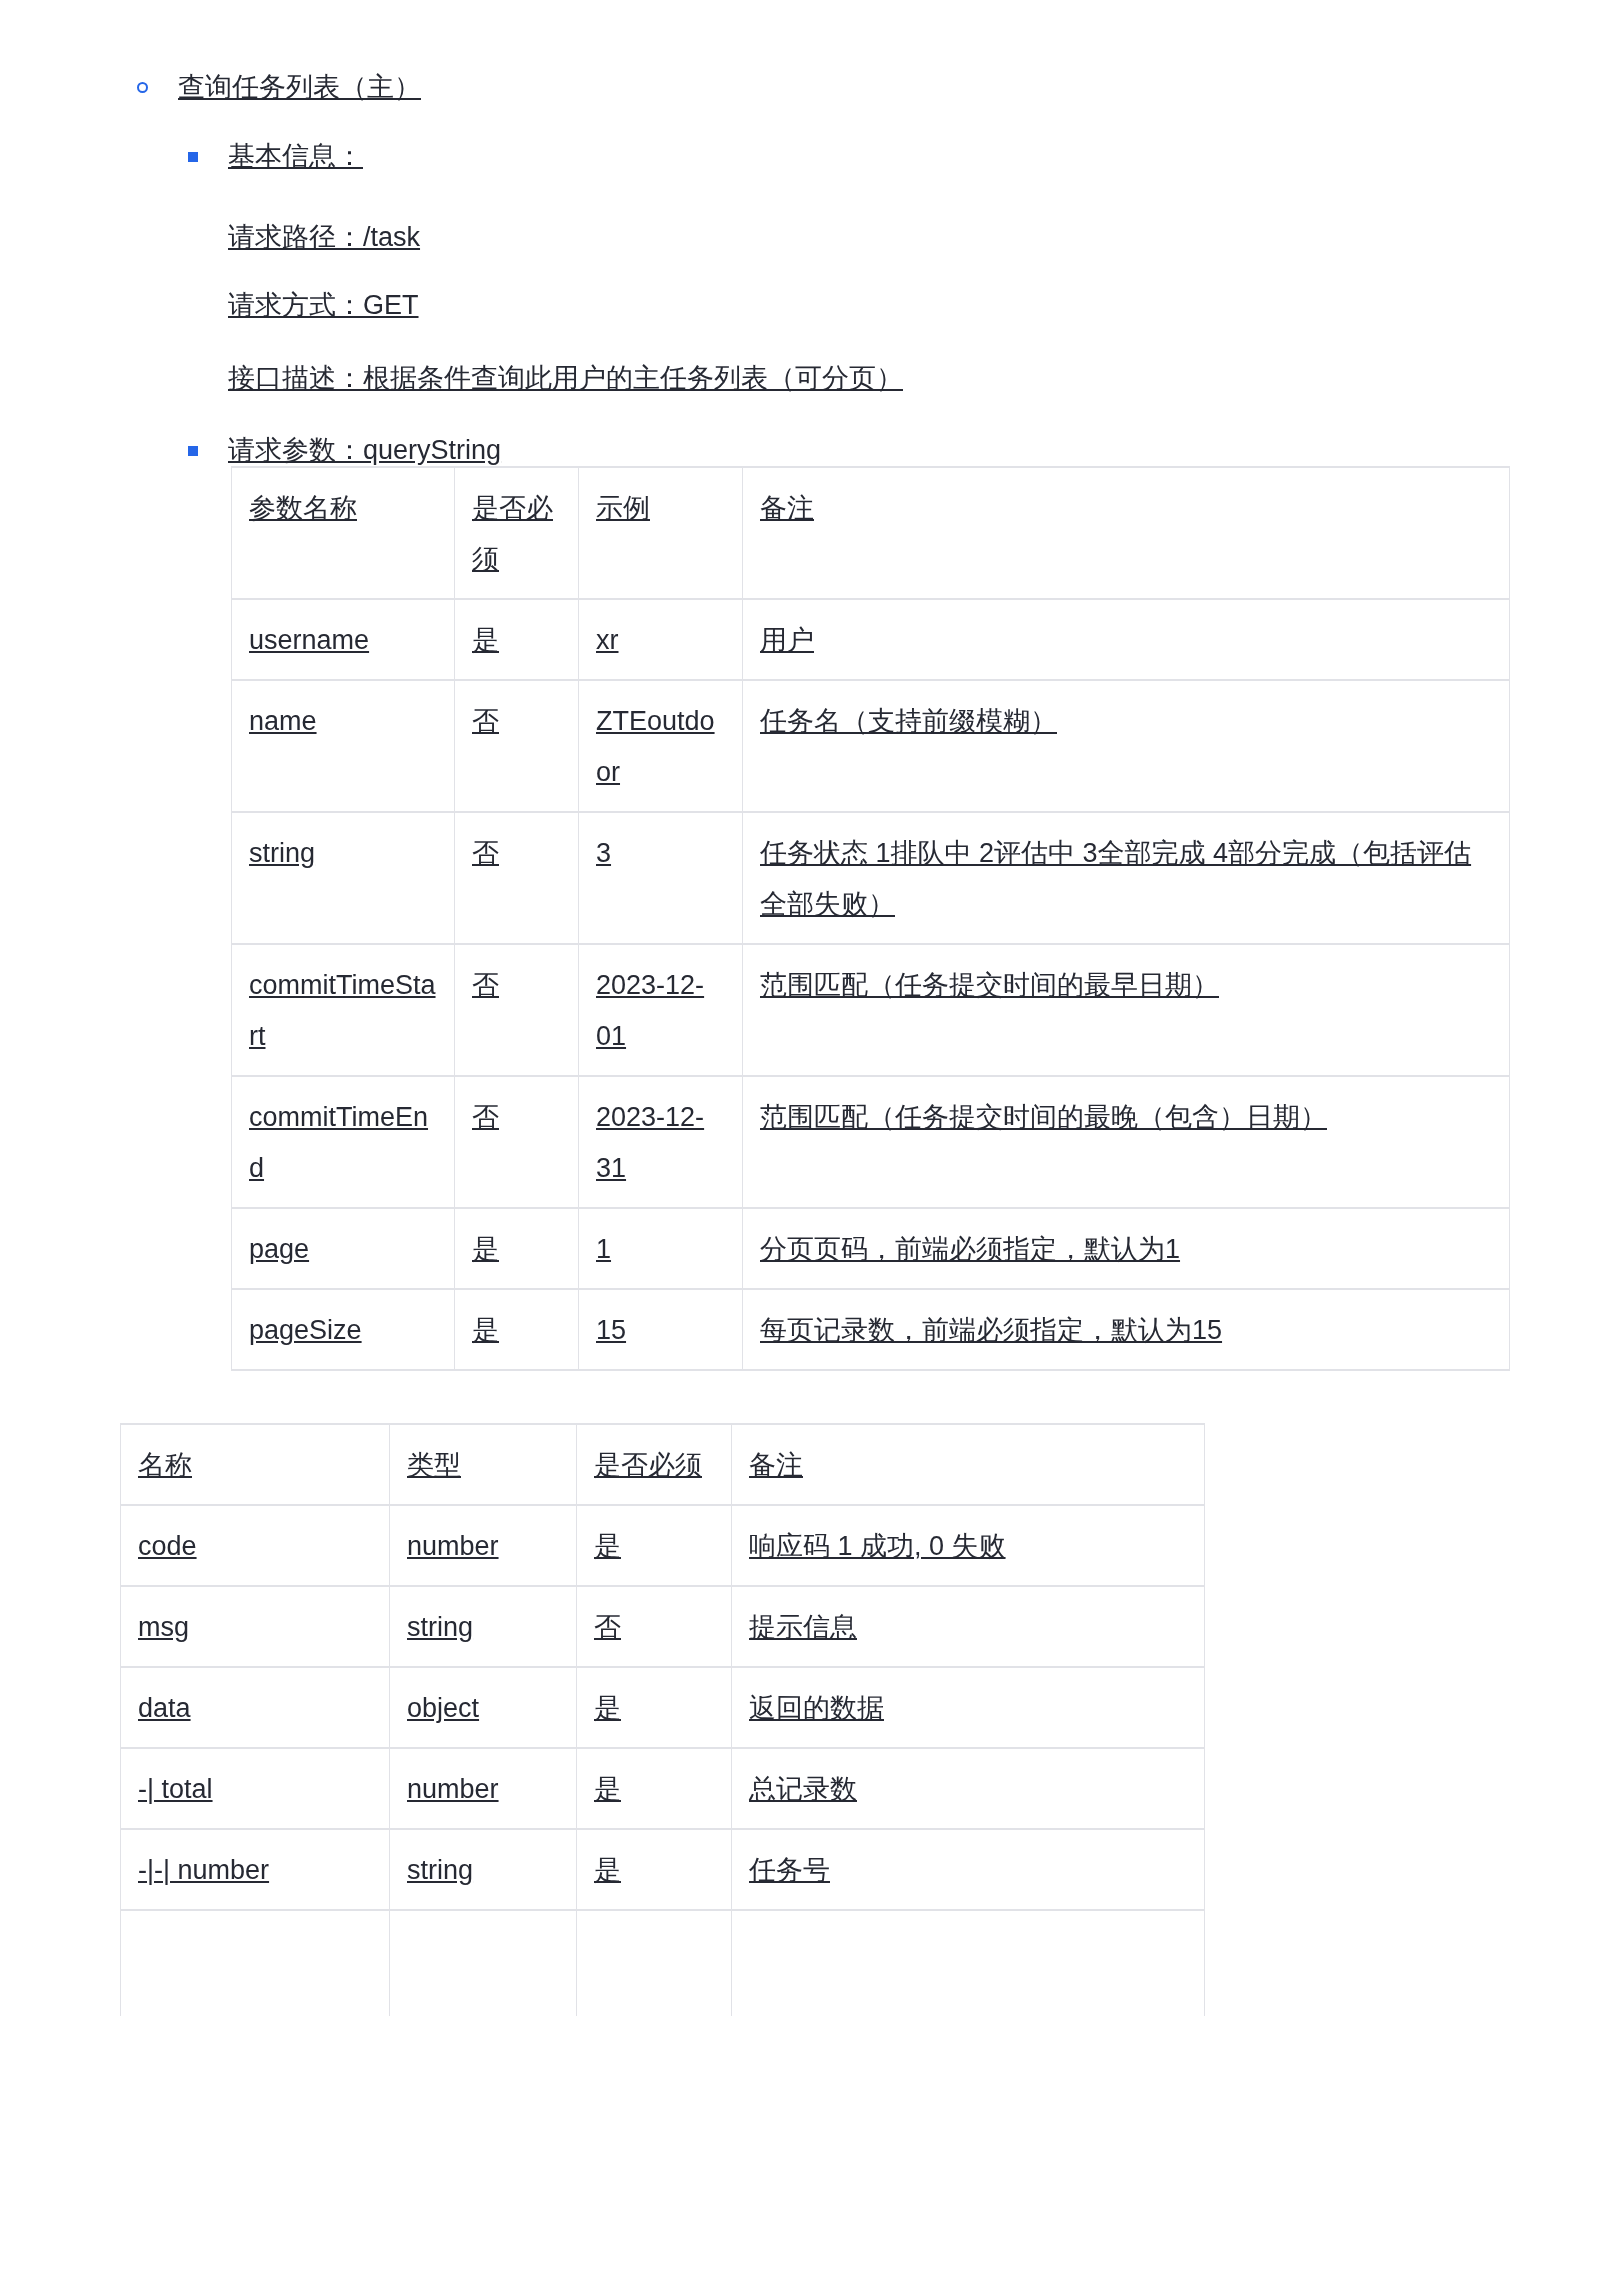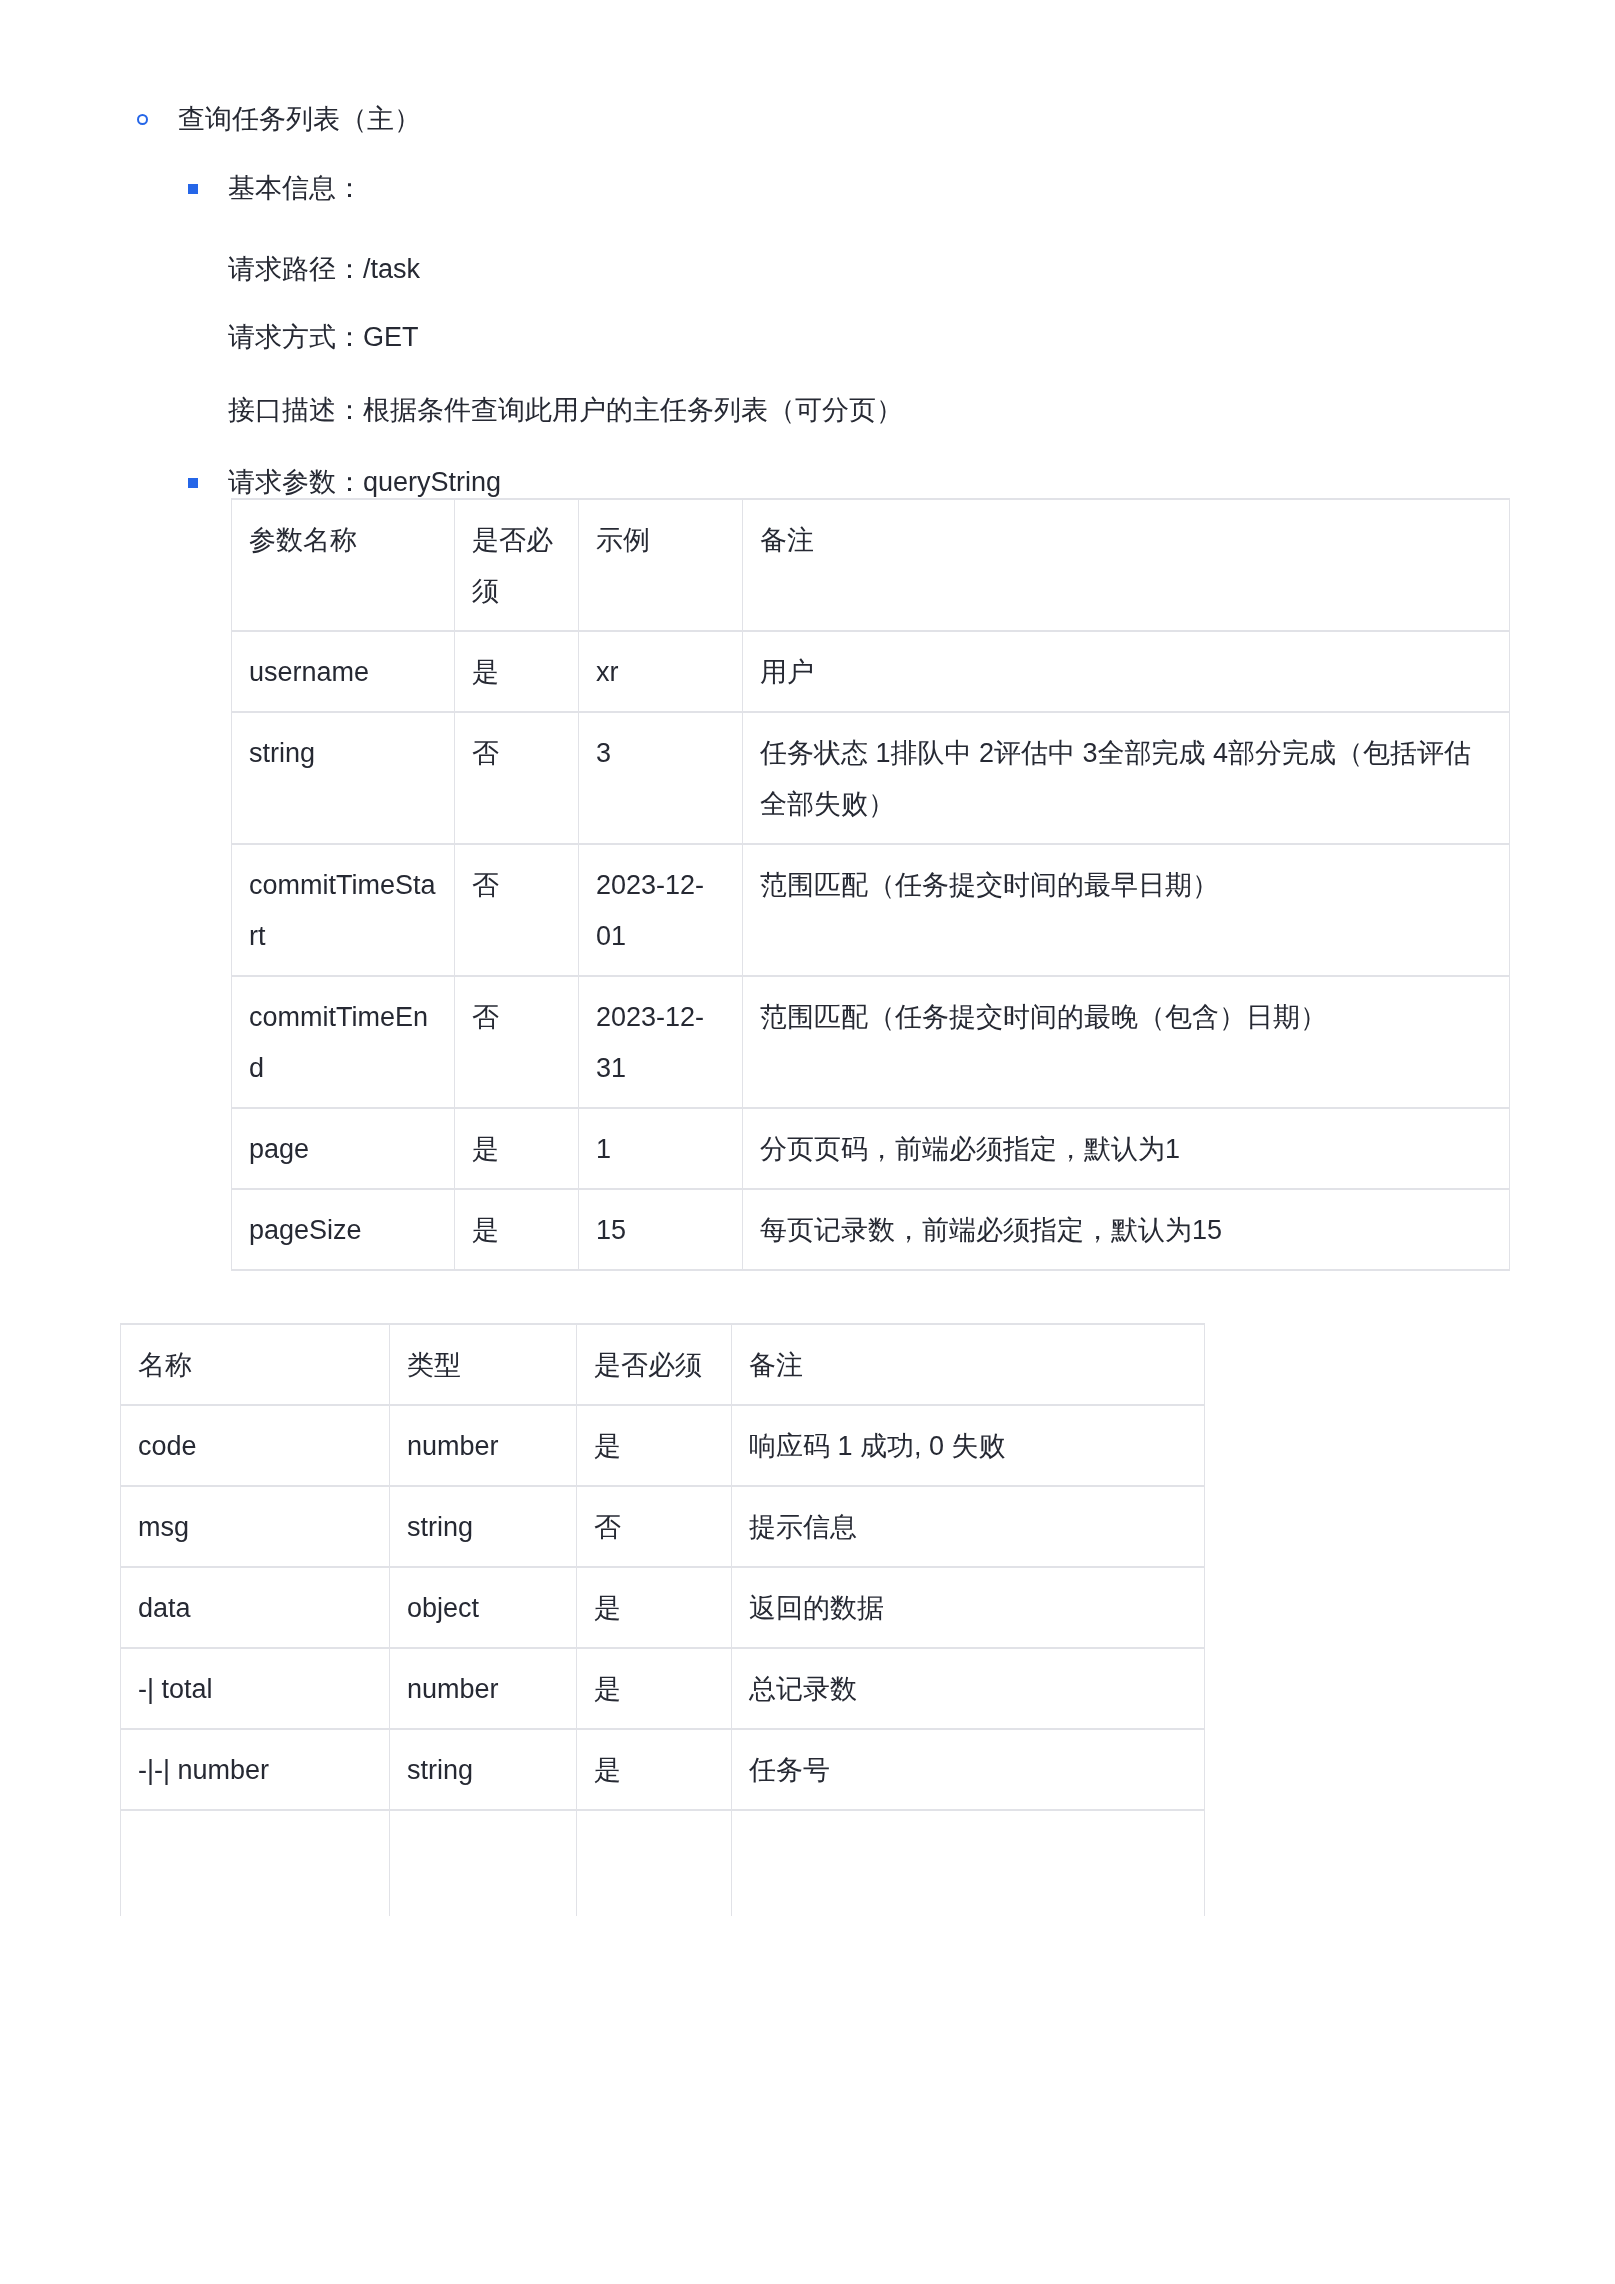--- a/index.html
+++ b/index.html
@@ -9,21 +9,21 @@
   }
   html,body{margin:0;padding:0;}
   body{
     width:1616px;height:2284px;
     background:#ffffff;
     overflow:hidden;
     font-family:"Liberation Sans","DejaVu Sans",sans-serif;
     font-size:27px;
     color:var(--text);
   }
-  .doc{padding-top:104px;}
+  .doc{padding-top:72px;text-decoration:underline;}
 
   
   .li{position:relative;line-height:31px;}
   .li-l1{padding-left:178px;margin-bottom:38px;}
   .li-l1 .circle{
     position:absolute;left:137px;top:10.4px;
     width:11px;height:11px;box-sizing:border-box;
     border:2.6px solid var(--blue);border-radius:50%;
   }
   .li-l2{padding-left:228px;}
@@ -115,20 +115,26 @@
         </tr>
       </thead>
       <tbody>
         <tr>
           <td>username</td>
           <td>是</td>
           <td>xr</td>
           <td>用户</td>
         </tr>
         <tr>
+          <td>name</td>
+          <td>否</td>
+          <td>ZTEoutdoor</td>
+          <td>任务名（支持前缀模糊）</td>
+        </tr>
+        <tr>
           <td>string</td>
           <td>否</td>
           <td>3</td>
           <td>任务状态 1排队中 2评估中 3全部完成 4部分完成（包括评估全部失败）</td>
         </tr>
         <tr>
           <td>commitTimeStart</td>
           <td>否</td>
           <td>2023-12-01</td>
           <td>范围匹配（任务提交时间的最早日期）</td>

